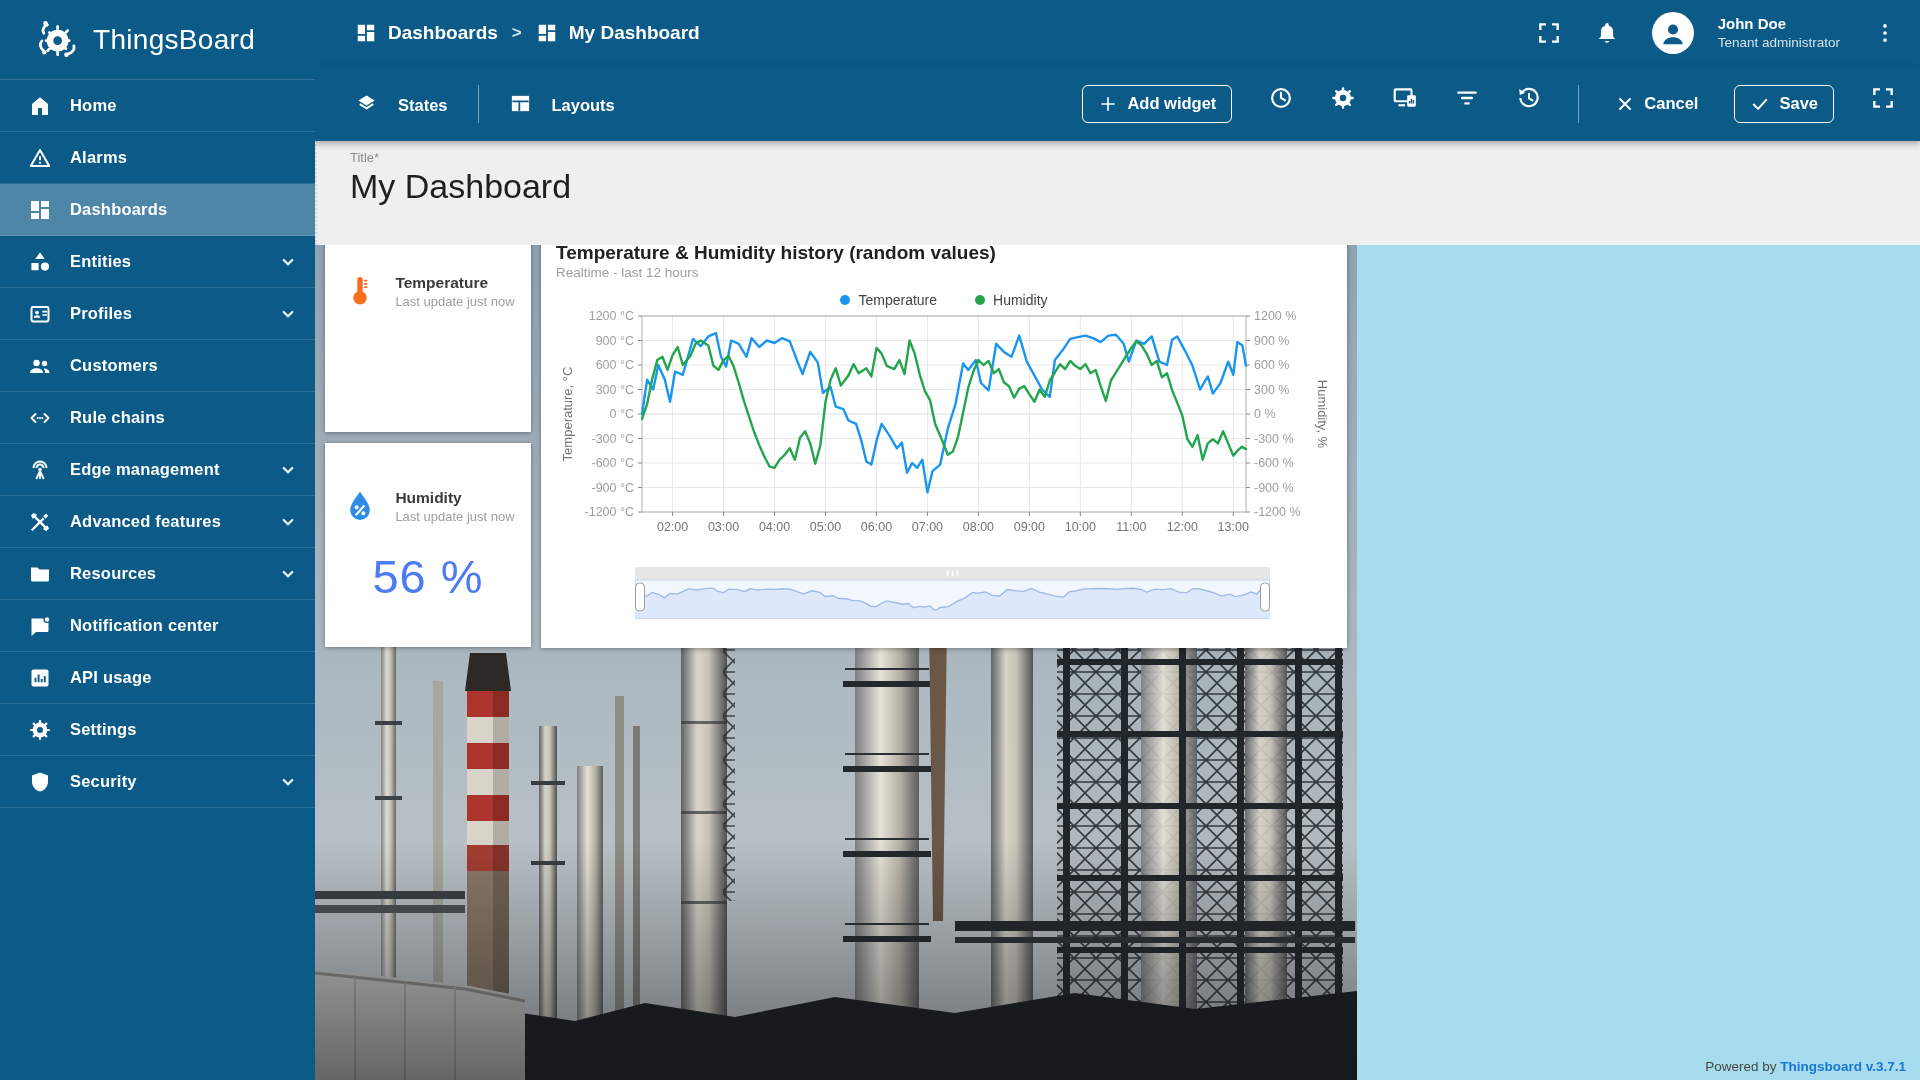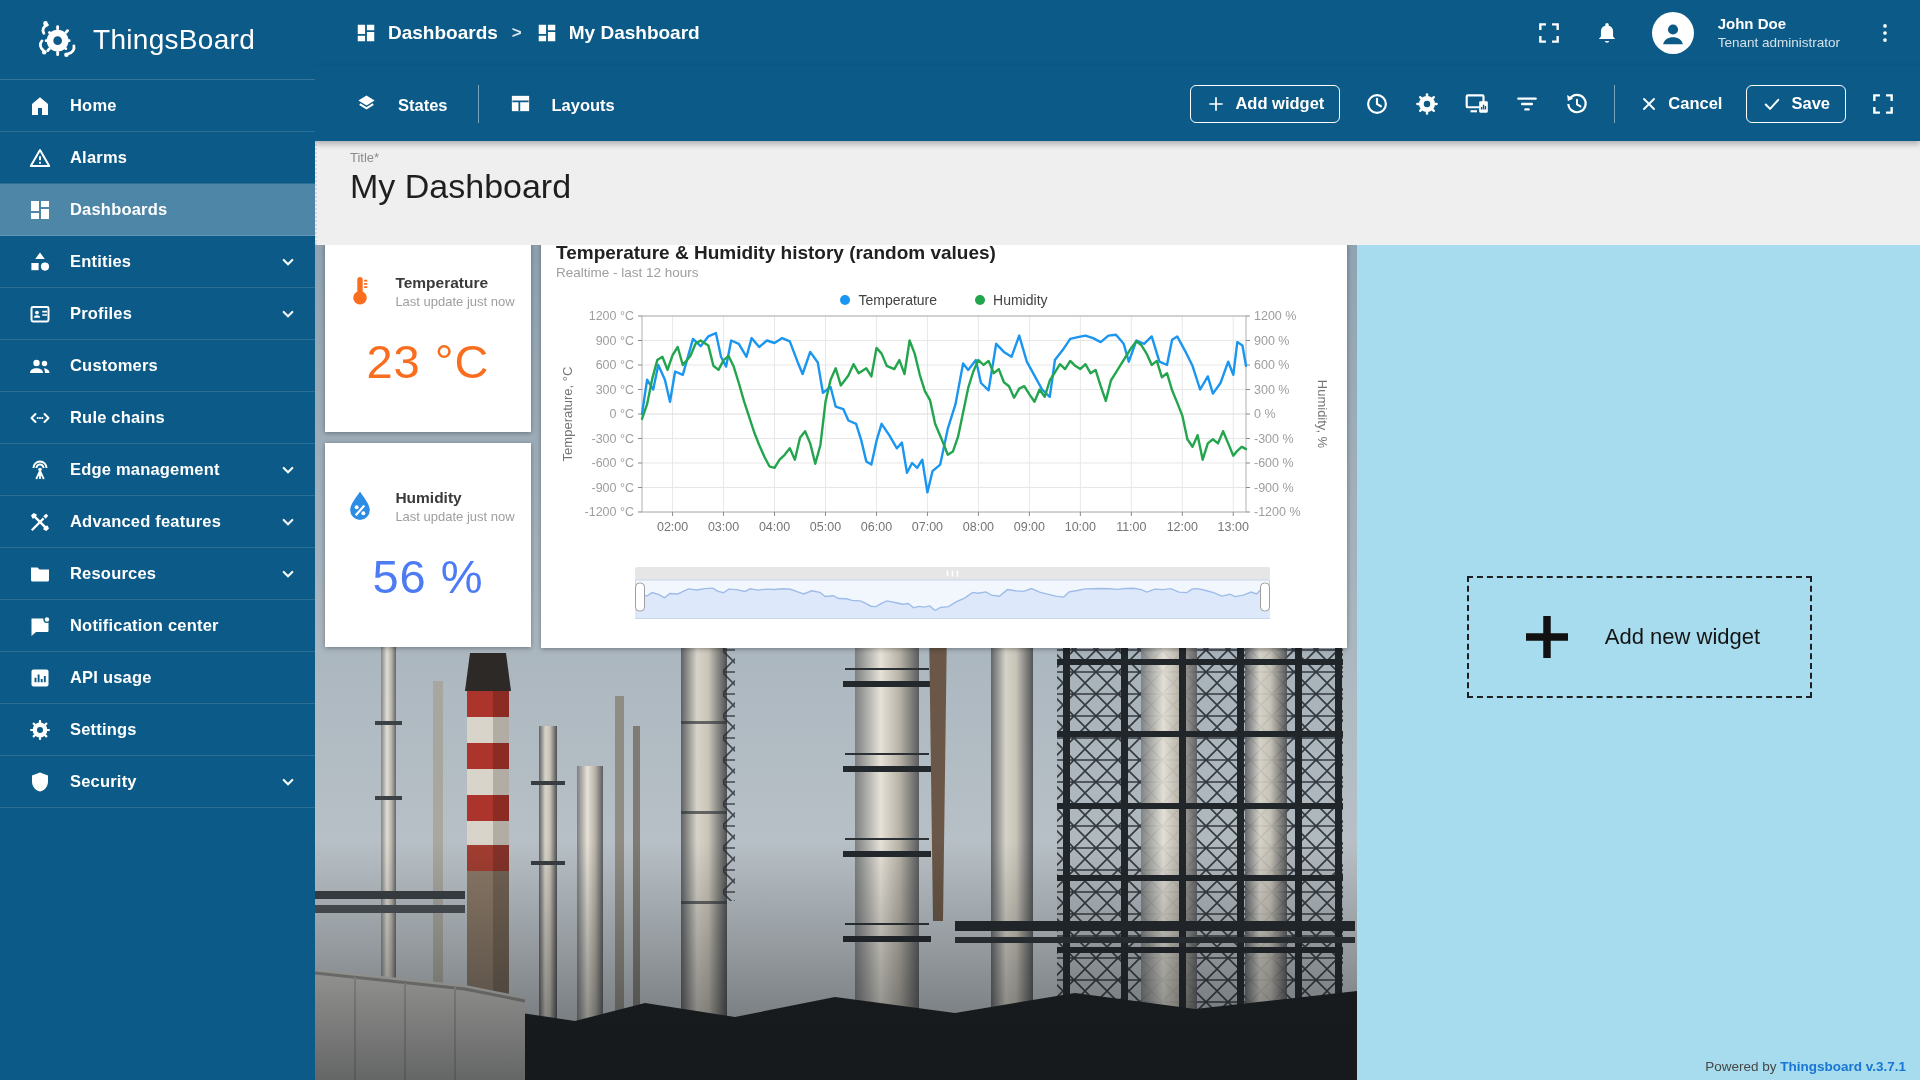--- a/index.html
+++ b/index.html
@@ -30,21 +30,21 @@
   .userblock{line-height:1.3;margin-left:-8px;cursor:pointer}
   .uname{font-size:15px;font-weight:600}
   .urole{font-size:13.5px;opacity:.82}
   
   .toolbar{position:absolute;left:315px;top:66px;right:0;height:75px;background:#0b5a87;color:#fff;
            display:flex;align-items:center;padding:0 24px 0 40px;box-sizing:border-box;z-index:4;
            box-shadow:0 3px 6px rgba(0,0,0,.28)}
   .toolitem{display:flex;align-items:flex-end;gap:20px;font-size:16.5px;font-weight:600;cursor:pointer}
   .toolitem svg{width:23px;height:23px}
   .vdiv{width:1px;height:38px;background:rgba(255,255,255,.45);margin:0 30px}
-  .tool-right{margin-left:auto;display:flex;align-items:center;gap:24px}
+  .tool-right{margin-left:auto;display:flex;gap:36px}
   .btn-outline{display:flex;align-items:center;gap:9px;border:1.7px solid #fff;border-radius:6px;
                padding:8px 15px;font-size:16.5px;font-weight:600;cursor:pointer}
   .btn-outline svg{width:20px;height:20px}
   .textbtn{display:flex;align-items:center;gap:9px;font-size:16.5px;font-weight:600;cursor:pointer}
   .textbtn svg{width:20px;height:20px}
   
   .titleband{position:absolute;left:315px;top:141px;right:0;height:104px;background:#efefef;z-index:3;
              padding-left:33px;box-sizing:border-box;border-left:2px dotted #d8d8d8}
   .title-label{font-size:13px;color:#8b8b8b;padding-top:9px}
   .title-value{font-size:34px;color:#1f1f1f;font-weight:500;margin-top:2px}
@@ -612,21 +612,20 @@
   <div class="card" id="card-temp">
     <div class="kv-head">
       <svg id="temp-icon" style="color: rgb(249, 109, 31);">
           <use href="#i-thermo"></use>
         </svg>
       <div>
         <div class="kv-title">Temperature</div>
         <div class="kv-sub">Last update just now</div>
       </div>
     </div>
-    <div class="kv-value" id="temp-value" style="color: rgb(249, 109, 31);">23 °C</div>
   </div>
 
   <div class="card" id="card-hum">
     <div class="kv-head">
       <svg id="hum-icon" style="color: rgb(45, 140, 227);">
           <use href="#i-droplet"></use>
         </svg>
       <div>
         <div class="kv-title">Humidity</div>
         <div class="kv-sub">Last update just now</div>
@@ -744,24 +743,18 @@
           <rect x="321.7" y="3.5" width="1.6" height="6" fill="#ffffff"></rect>
           <rect x="0.5" y="13" width="634" height="38.5" fill="#f2f7fe" stroke="#c9d6ec"></rect>
           <path d="M0 51 L0.0,32.5 L5.4,27.7 L11.8,29.1 L17.1,25.6 L24.1,27.7 L29.5,30.8 L34.8,26.5 L42.9,27.0 L48.2,24.4 L53.6,21.9 L61.6,23.0 L69.7,21.6 L77.7,21.1 L83.1,24.4 L88.4,25.8 L93.8,22.1 L101.8,22.6 L109.9,24.4 L115.2,21.8 L123.2,23.1 L131.3,22.1 L139.3,22.5 L147.4,21.8 L155.4,22.3 L163.4,25.1 L168.8,26.9 L176.8,23.8 L184.9,25.3 L190.2,29.5 L198.3,28.7 L203.6,31.5 L211.7,31.8 L217.0,33.4 L225.1,33.9 L230.4,36.2 L235.8,39.2 L241.1,39.6 L246.5,36.3 L251.9,33.9 L259.9,35.5 L267.9,37.3 L273.3,36.5 L278.6,40.8 L284.0,39.4 L289.4,40.1 L294.7,38.9 L300.1,43.5 L305.4,40.5 L313.5,39.6 L321.5,34.6 L329.6,31.1 L337.6,25.4 L343.0,26.3 L351.0,24.9 L356.4,28.1 L364.4,29.2 L372.4,22.6 L380.5,23.8 L388.5,24.4 L396.5,21.5 L404.6,25.1 L412.6,27.1 L420.7,29.1 L428.7,30.1 L434.1,24.9 L442.1,23.5 L450.1,21.9 L458.2,21.7 L466.2,21.5 L474.2,21.8 L482.3,22.4 L490.3,21.5 L498.4,21.3 L506.4,22.6 L511.8,25.1 L519.8,22.1 L527.8,22.6 L535.9,21.6 L543.9,25.1 L551.9,25.6 L557.3,22.0 L562.7,21.6 L570.7,23.5 L578.7,25.7 L586.8,29.1 L594.8,27.2 L600.2,29.6 L608.2,28.1 L616.2,25.1 L621.6,27.0 L625.9,22.4 L631.2,22.8 L635.0,25.7 L635 51 Z" fill="#dbe7fa" opacity=".95"></path>
           <polyline points="0.0,32.5 5.4,27.7 11.8,29.1 17.1,25.6 24.1,27.7 29.5,30.8 34.8,26.5 42.9,27.0 48.2,24.4 53.6,21.9 61.6,23.0 69.7,21.6 77.7,21.1 83.1,24.4 88.4,25.8 93.8,22.1 101.8,22.6 109.9,24.4 115.2,21.8 123.2,23.1 131.3,22.1 139.3,22.5 147.4,21.8 155.4,22.3 163.4,25.1 168.8,26.9 176.8,23.8 184.9,25.3 190.2,29.5 198.3,28.7 203.6,31.5 211.7,31.8 217.0,33.4 225.1,33.9 230.4,36.2 235.8,39.2 241.1,39.6 246.5,36.3 251.9,33.9 259.9,35.5 267.9,37.3 273.3,36.5 278.6,40.8 284.0,39.4 289.4,40.1 294.7,38.9 300.1,43.5 305.4,40.5 313.5,39.6 321.5,34.6 329.6,31.1 337.6,25.4 343.0,26.3 351.0,24.9 356.4,28.1 364.4,29.2 372.4,22.6 380.5,23.8 388.5,24.4 396.5,21.5 404.6,25.1 412.6,27.1 420.7,29.1 428.7,30.1 434.1,24.9 442.1,23.5 450.1,21.9 458.2,21.7 466.2,21.5 474.2,21.8 482.3,22.4 490.3,21.5 498.4,21.3 506.4,22.6 511.8,25.1 519.8,22.1 527.8,22.6 535.9,21.6 543.9,25.1 551.9,25.6 557.3,22.0 562.7,21.6 570.7,23.5 578.7,25.7 586.8,29.1 594.8,27.2 600.2,29.6 608.2,28.1 616.2,25.1 621.6,27.0 625.9,22.4 631.2,22.8 635.0,25.7" fill="none" stroke="#9fbce8" stroke-width="1.4"></polyline>
           <rect x="0.5" y="16" width="9" height="28" rx="4" fill="#fff" stroke="#9e9e9e"></rect>
           <rect x="625.5" y="16" width="9" height="28" rx="4" fill="#fff" stroke="#9e9e9e"></rect>
         </svg>
     </div>
   </div>
 
-  <div class="addbox">
-    <svg>
-        <use href="#i-plus-thick"></use>
-      </svg>
-    <span class="lbl">Add new widget</span>
-  </div>
 
   <div class="powered">
     <span>Powered by</span>
     <a href="#">Thingsboard v.3.7.1</a>
   </div>
 </div>
 
 </body></html>

